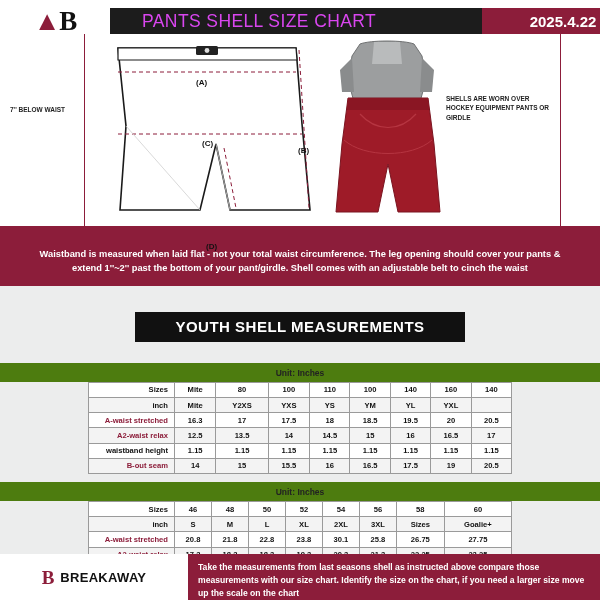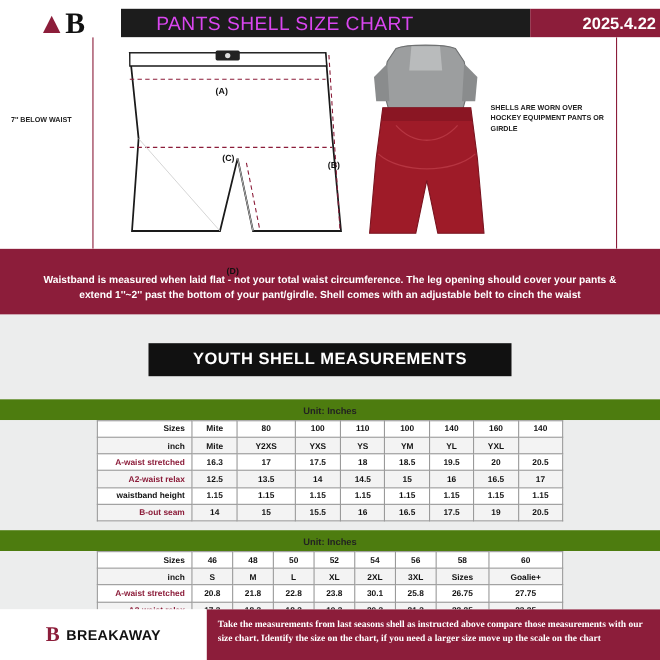--- a/index.html
+++ b/index.html
@@ -191,21 +191,20 @@
     letter-spacing: 0.3px;
   }
   .footer-note {
     flex: 1;
     background: #8c1d3a;
     color: #fff;
     font-size: 8.6px;
     font-weight: bold;
     line-height: 1.5;
     padding: 7px 14px 0 10px;
-    font-family: Liberation Serif, serif;
   }
 </style>
 </head>
 <body>
 
 <div class="page">
 
   <div class="header">
     <div class="logo-box">
       <span class="logo-mark">

